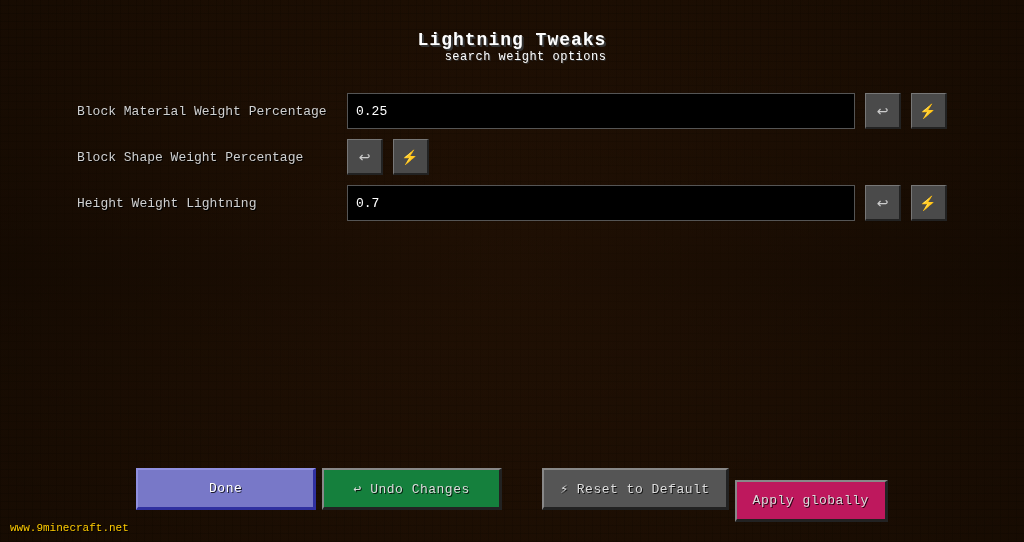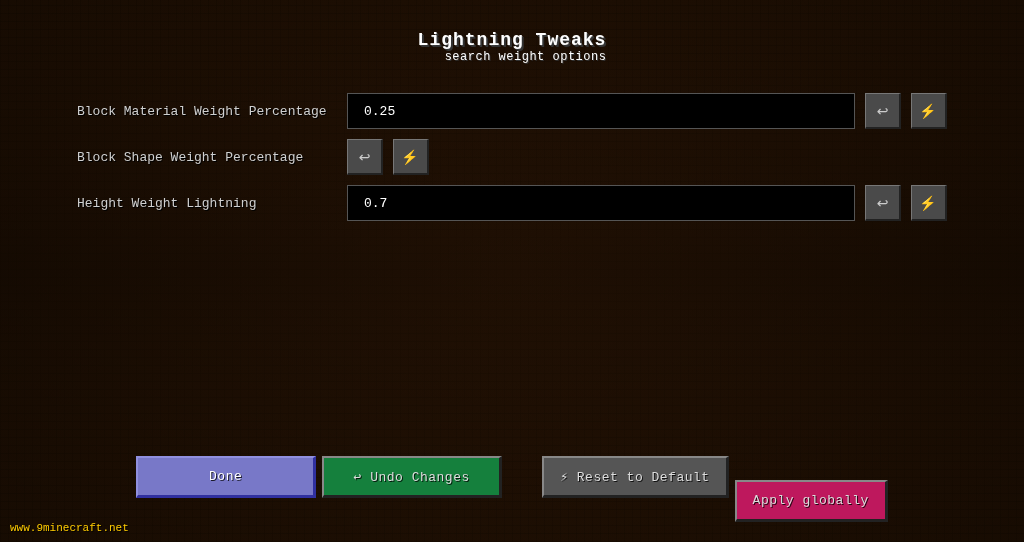--- a/index.html
+++ b/index.html
@@ -80,21 +80,21 @@
     }
 
     .setting-input {
       flex: 1;
       height: 36px;
       background-color: #000000;
       border: 1px solid #555555;
       color: #ffffff;
       font-size: 13px;
       font-family: 'Courier New', monospace;
-      padding: 0 16px;
+      padding: 0 8px;
       outline: none;
     }
 
     .icon-btn {
       width: 36px;
       height: 36px;
       background-color: #4a4a4a;
       border: 1px solid #777;
       border-bottom: 2px solid #222;
       border-right: 2px solid #222;
@@ -104,21 +104,21 @@
       display: flex;
       align-items: center;
       justify-content: center;
       flex-shrink: 0;
     }
 
     
     .bottom-bar {
       width: 100%;
       display: flex;
-      align-items: flex-start;
+      align-items: center;
       justify-content: center;
       gap: 6px;
       padding-top: 15px;
       position: relative;
     }
 
     .mc-button {
       height: 42px;
       padding: 0 16px;
       font-size: 13px;

